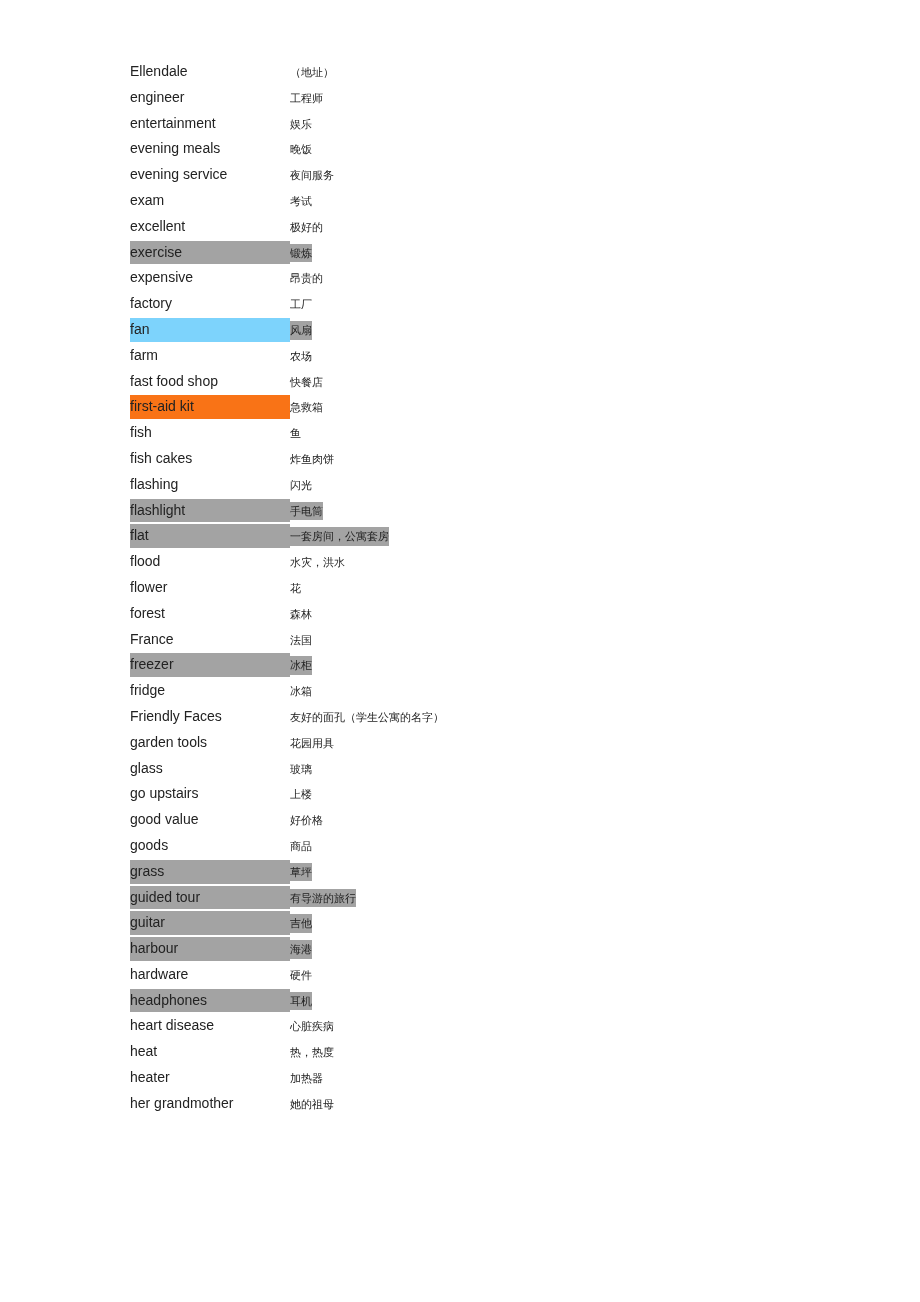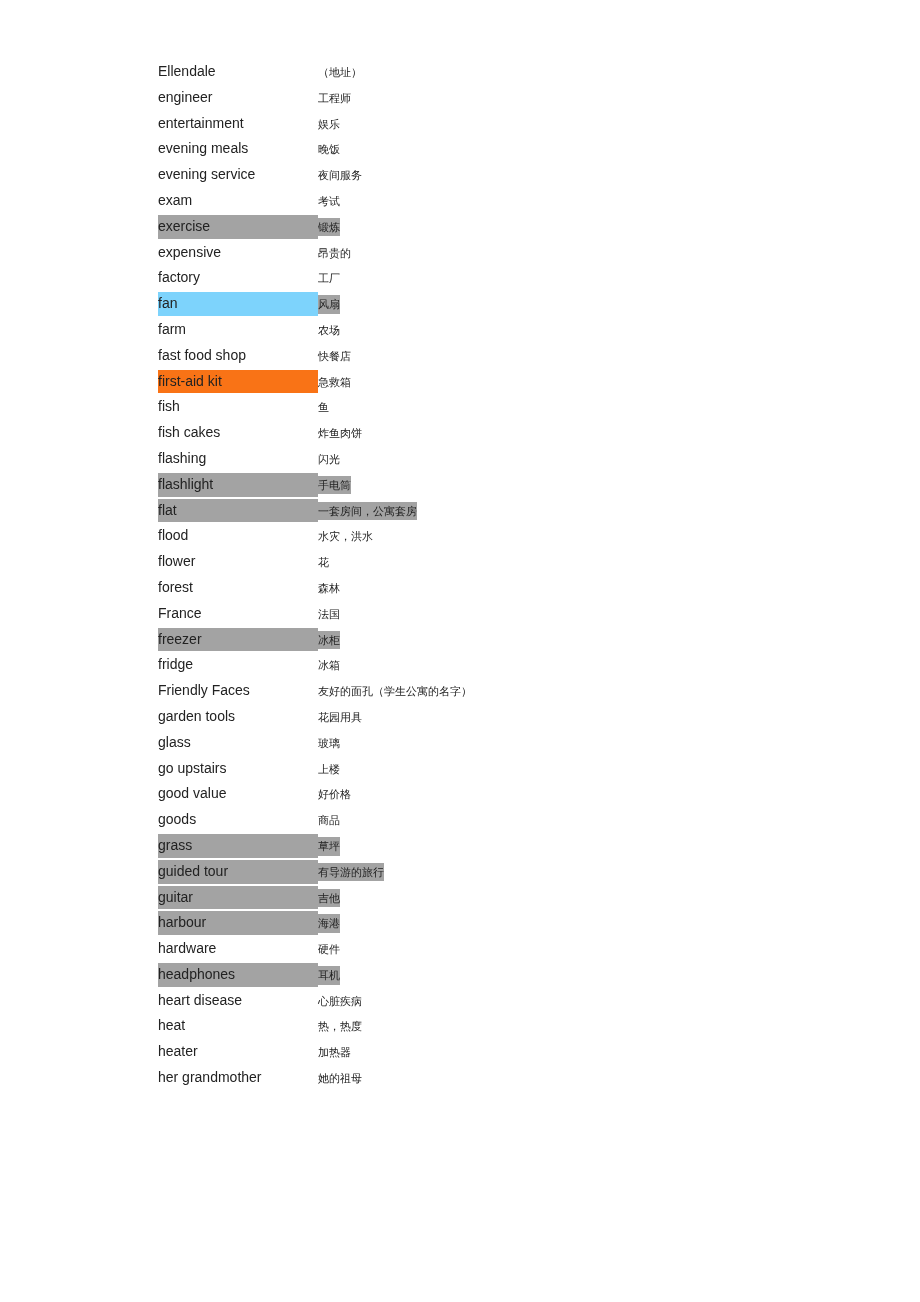--- a/index.html
+++ b/index.html
@@ -20,21 +20,20 @@
       gap: 2px;
     }
     .vocab-row {
       display: flex;
       align-items: baseline;
       line-height: 1.7;
     }
     .eng {
       min-width: 160px;
       font-size: 14px;
-      margin-left: 28px;
     }
     .chn {
       font-size: 11px;
     }
     .highlight-yellow {
       background-color: #a3a3a3;
     }
     .highlight-blue {
       background-color: #7dd3fc;
     }
@@ -64,20 +63,24 @@
     </div>
     <div class="vocab-row">
       <span class="eng">evening service</span>
       <span class="chn">夜间服务</span>
     </div>
     <div class="vocab-row">
       <span class="eng">exam</span>
       <span class="chn">考试</span>
     </div>
     <div class="vocab-row">
+      <span class="eng">excellent</span>
+      <span class="chn">极好的</span>
+    </div>
+    <div class="vocab-row">
       <span class="eng highlight-yellow">exercise</span>
       <span class="chn highlight-yellow">锻炼</span>
     </div>
     <div class="vocab-row">
       <span class="eng">expensive</span>
       <span class="chn">昂贵的</span>
     </div>
     <div class="vocab-row">
       <span class="eng">factory</span>
       <span class="chn">工厂</span>

